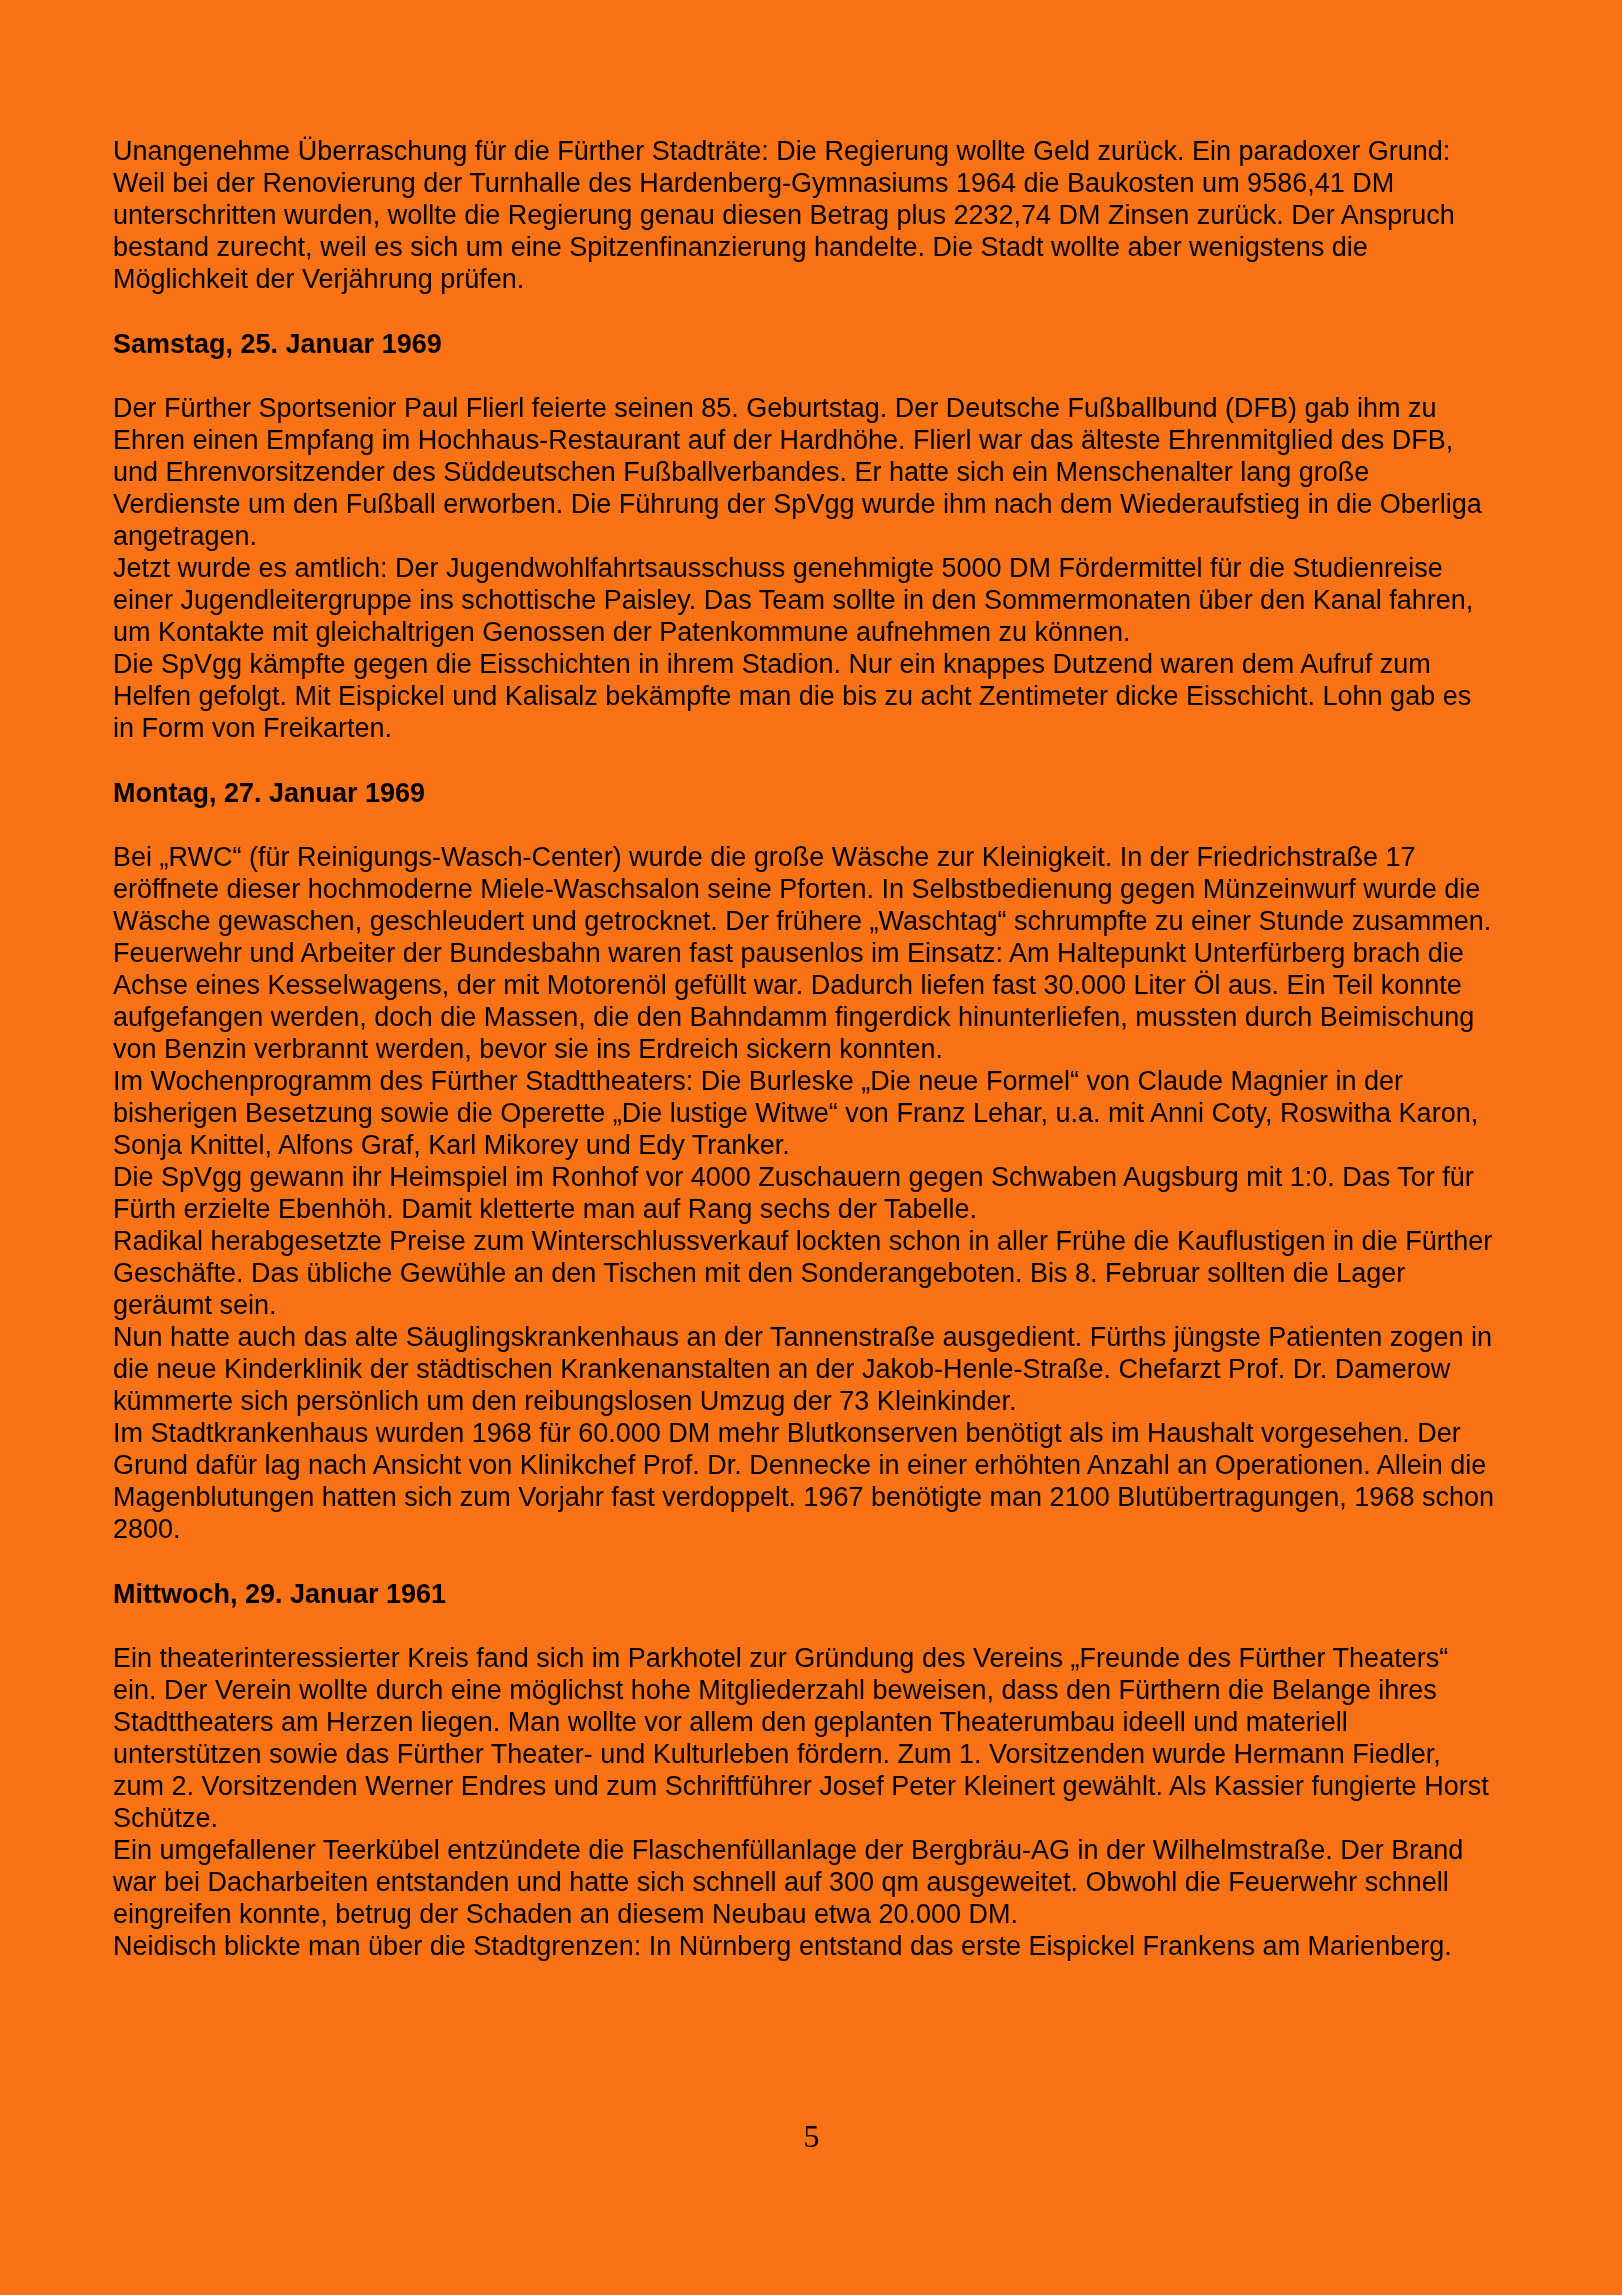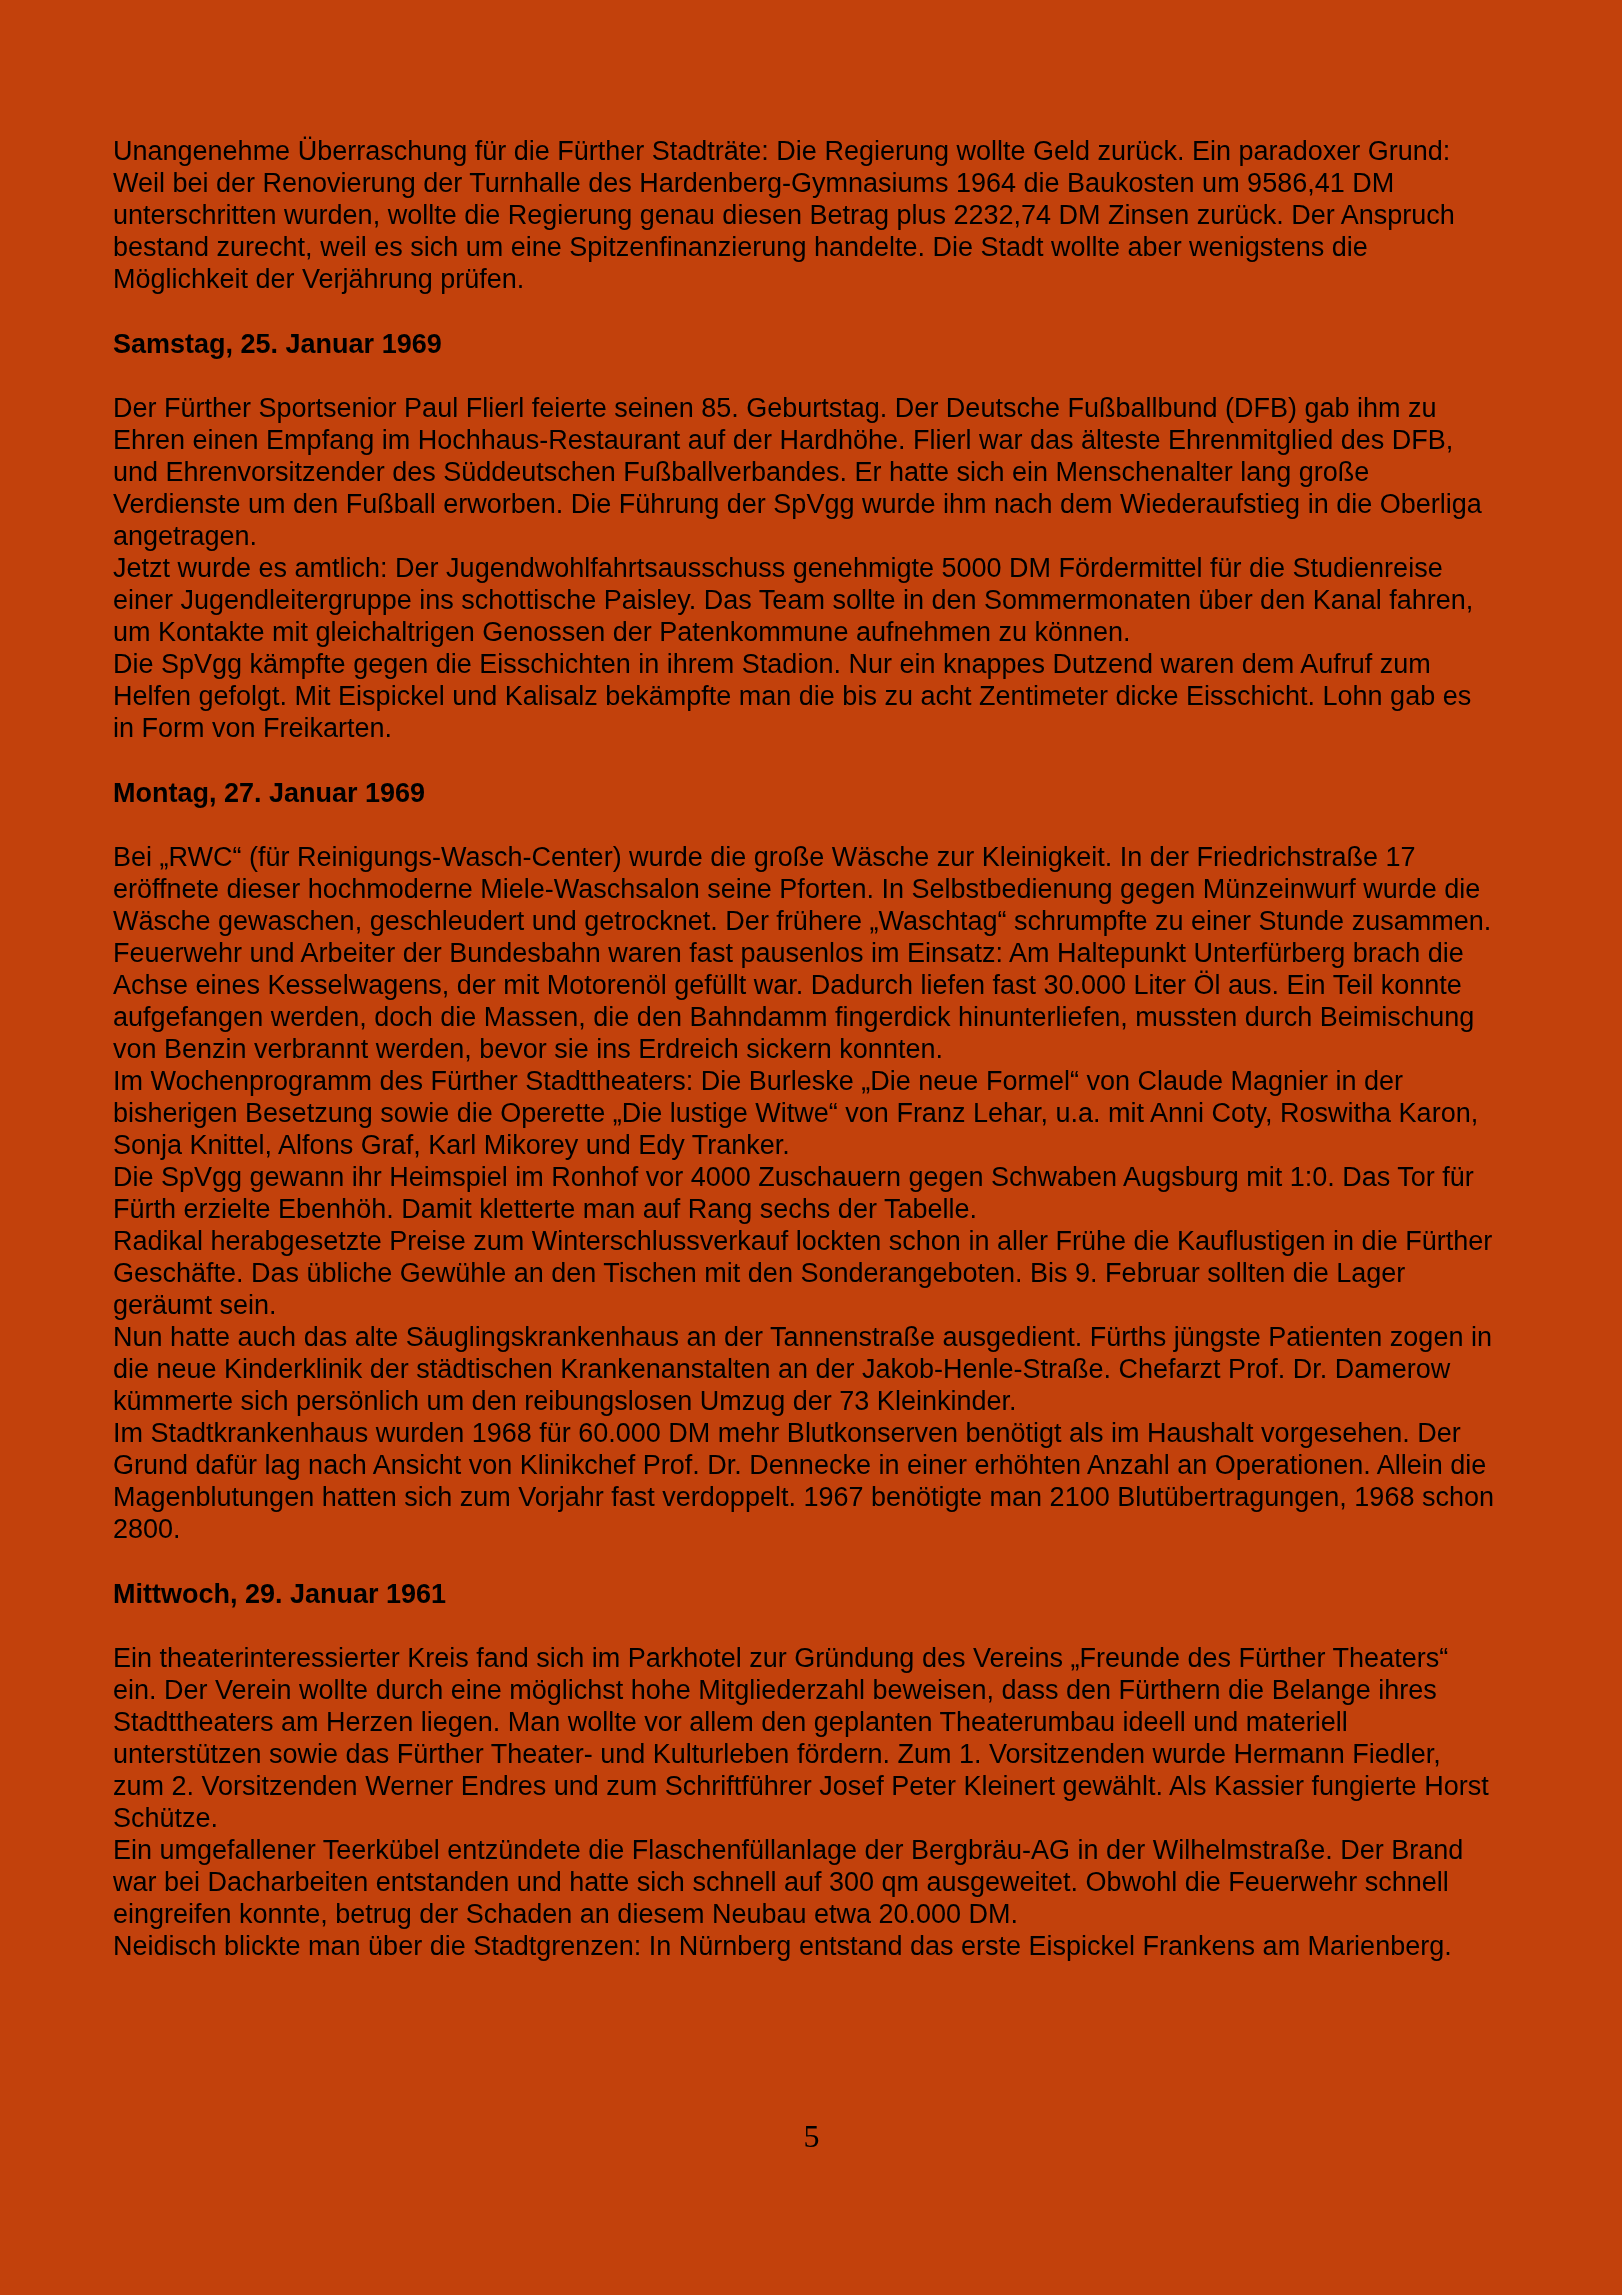--- a/index.html
+++ b/index.html
@@ -4,21 +4,21 @@
 <style>
   html, body {
     margin: 0;
     padding: 0;
     background: #ffffff;
   }
   .page {
     position: relative;
     width: 1623px;
     height: 2295px;
-    background: #c2410c;
+    background: #f97316;
     overflow: hidden;
     color: #000000;
   }
   .content {
     position: absolute;
     left: 113px;
     top: 135px;
     width: 1383px;
     font-family: "Liberation Sans", "DejaVu Sans", sans-serif;
     font-size: 27px;
@@ -66,21 +66,21 @@
 
     <section>
       <h2>Montag, 27. Januar 1969</h2>
       <p>Bei „RWC“ (für Reinigungs-Wasch-Center) wurde die große Wäsche zur Kleinigkeit. In der Friedrichstraße 17 eröffnete dieser hochmoderne Miele-Waschsalon seine Pforten. In Selbstbedienung gegen Münzeinwurf wurde die Wäsche gewaschen, geschleudert und getrocknet. Der frühere „Waschtag“ schrumpfte zu einer Stunde zusammen.</p>
       <p>Feuerwehr und Arbeiter der Bundesbahn waren fast pausenlos im Einsatz: Am Haltepunkt Unterfürberg brach die Achse eines Kesselwagens, der mit Motorenöl gefüllt war. Dadurch liefen fast 30.000 Liter Öl aus. Ein Teil konnte aufgefangen werden, doch die Massen, die den Bahndamm fingerdick hinunterliefen, mussten durch Beimischung von Benzin verbrannt werden, bevor sie ins Erdreich sickern konnten.</p>
       <p>Im Wochenprogramm des Fürther Stadttheaters: Die Burleske „Die neue Formel“ von Claude Magnier in der bisherigen Besetzung sowie die Operette „Die lustige Witwe“ von Franz Lehar, u.a. mit Anni Coty, Roswitha Karon, Sonja Knittel, Alfons Graf, Karl Mikorey und Edy Tranker.</p>
       <p>Die SpVgg gewann ihr Heimspiel im Ronhof vor 4000 Zuschauern gegen Schwaben Augsburg mit 1:0. Das Tor für Fürth erzielte Ebenhöh. Damit kletterte man auf Rang sechs der Tabelle.</p>
     </section>
 
     <section>
-      <p>Radikal herabgesetzte Preise zum Winterschlussverkauf lockten schon in aller Frühe die Kauflustigen in die Fürther Geschäfte. Das übliche Gewühle an den Tischen mit den Sonderangeboten. Bis 9. Februar sollten die Lager geräumt sein.</p>
+      <p>Radikal herabgesetzte Preise zum Winterschlussverkauf lockten schon in aller Frühe die Kauflustigen in die Fürther Geschäfte. Das übliche Gewühle an den Tischen mit den Sonderangeboten. Bis 8. Februar sollten die Lager geräumt sein.</p>
       <p>Nun hatte auch das alte Säuglingskrankenhaus an der Tannenstraße ausgedient. Fürths jüngste Patienten zogen in die neue Kinderklinik der städtischen Krankenanstalten an der Jakob-Henle-Straße. Chefarzt Prof. Dr. Damerow kümmerte sich persönlich um den reibungslosen Umzug der 73 Kleinkinder.</p>
       <p>Im Stadtkrankenhaus wurden 1968 für 60.000 DM mehr Blutkonserven benötigt als im Haushalt vorgesehen. Der Grund dafür lag nach Ansicht von Klinikchef Prof. Dr. Dennecke in einer erhöhten Anzahl an Operationen. Allein die Magenblutungen hatten sich zum Vorjahr fast verdoppelt. 1967 benötigte man 2100 Blutübertragungen, 1968 schon 2800.</p>
     </section>
 
     <section>
       <h2>Mittwoch, 29. Januar 1961</h2>
       <p>Ein theaterinteressierter Kreis fand sich im Parkhotel zur Gründung des Vereins „Freunde des Fürther Theaters“ ein. Der Verein wollte durch eine möglichst hohe Mitgliederzahl beweisen, dass den Fürthern die Belange ihres Stadttheaters am Herzen liegen. Man wollte vor allem den geplanten Theaterumbau ideell und materiell unterstützen sowie das Fürther Theater- und Kulturleben fördern. Zum 1. Vorsitzenden wurde Hermann Fiedler, zum 2. Vorsitzenden Werner Endres und zum Schriftführer Josef Peter Kleinert gewählt. Als Kassier fungierte Horst Schütze.</p>
       <p>Ein umgefallener Teerkübel entzündete die Flaschenfüllanlage der Bergbräu-AG in der Wilhelmstraße. Der Brand war bei Dacharbeiten entstanden und hatte sich schnell auf 300 qm ausgeweitet. Obwohl die Feuerwehr schnell eingreifen konnte, betrug der Schaden an diesem Neubau etwa 20.000 DM.</p>
       <p>Neidisch blickte man über die Stadtgrenzen: In Nürnberg entstand das erste Eispickel Frankens am Marienberg.</p>
     </section>

